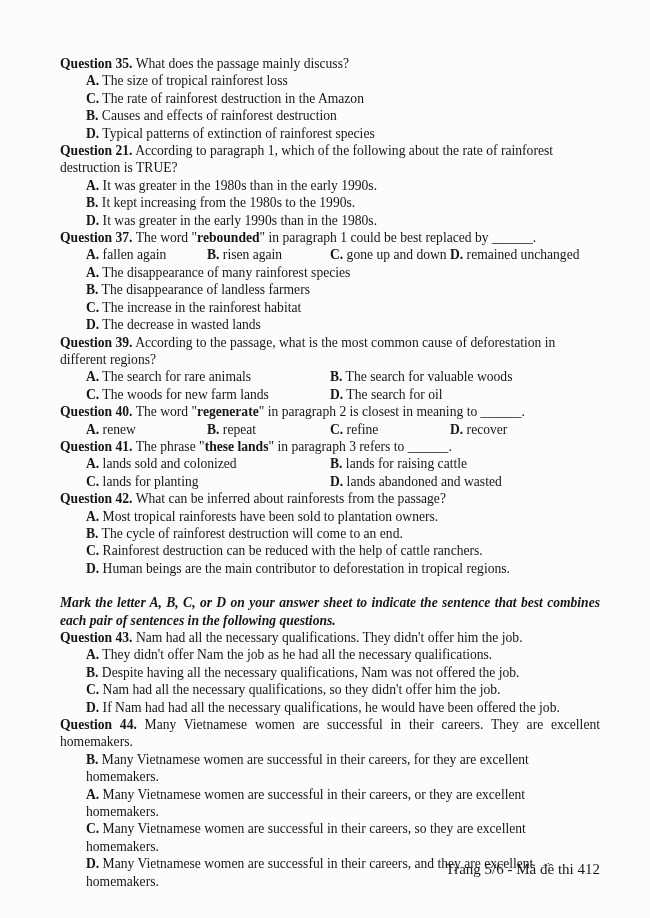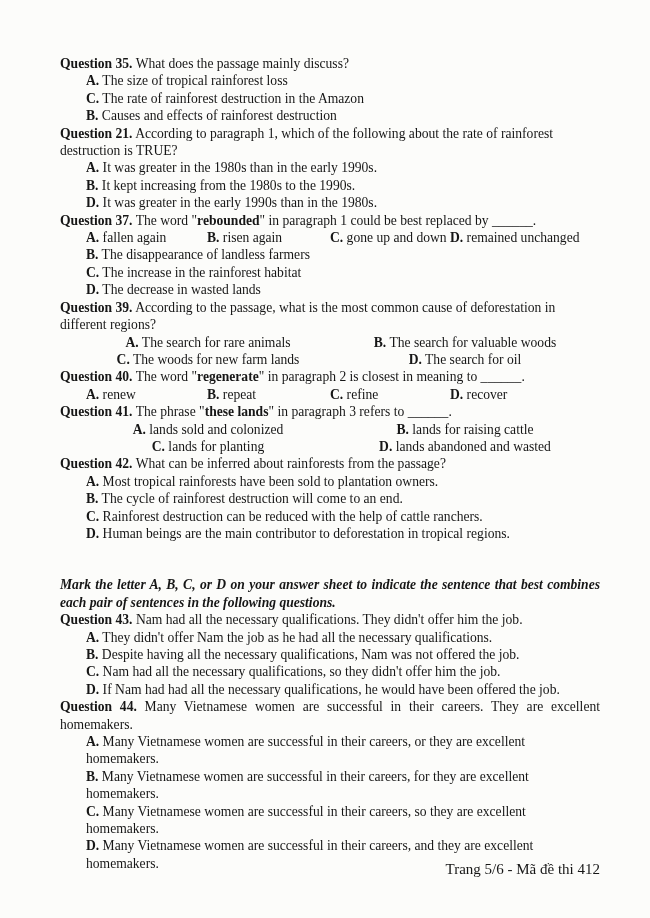--- a/index.html
+++ b/index.html
@@ -17,38 +17,39 @@
     overflow:hidden;
   }
   .stem { text-align:left; }
   .stem.justify { text-align:justify; }
   .qlabel { font-weight:bold; }
   .opt-letter { font-weight:bold; }
   .opts .opt { padding-left:26px; }
   .opts.row4 { display:grid; grid-template-columns:121px 123px 120px 1fr; padding-left:26px; }
   .opts.row4 .opt { padding-left:0; }
   .opts.cols2 { display:grid; grid-template-columns:244px 1fr; padding-left:26px; }
-  .opts.cols2 .opt { padding-left:0;text-align:center; }
-  .section-note { font-weight:bold; font-style:italic; margin-top:34px; text-align:justify; }
+  .opts.cols2 .opt { padding-left:0; }
+  .section-note { font-weight:bold; font-style:italic; margin-top:17px; text-align:justify; }
   .footer {
     position:absolute; right:50px; top:861px;
     font-size:15px;
   }
 </style>
 </head>
 <body>
 
 <div class="page">
 
   <div class="q">
     <p class="stem"><b class="qlabel">Question 35.</b><span> What does the passage mainly discuss?</span><b></b><span></span></p>
     <div class="opts stack">
       <p class="opt"><b class="opt-letter">A.</b><span> The size of tropical rainforest loss</span></p>
       <p class="opt"><b class="opt-letter">C.</b><span> The rate of rainforest destruction in the Amazon</span></p>
       <p class="opt"><b class="opt-letter">B.</b><span> Causes and effects of rainforest destruction</span></p>
+      <p class="opt"><b class="opt-letter">D.</b><span> Typical patterns of extinction of rainforest species</span></p>
     </div>
   </div>
 
   <div class="q">
     <p class="stem"><b class="qlabel">Question 21.</b><span> According to paragraph 1, which of the following about the rate of rainforest destruction is TRUE?</span><b></b><span></span></p>
     <div class="opts stack">
       <p class="opt"><b class="opt-letter">A.</b><span> It was greater in the 1980s than in the early 1990s.</span></p>
       <p class="opt"><b class="opt-letter">B.</b><span> It kept increasing from the 1980s to the 1990s.</span></p>
       <p class="opt"><b class="opt-letter">D.</b><span> It was greater in the early 1990s than in the 1980s.</span></p>
     </div>
@@ -59,20 +60,21 @@
     <div class="opts row4">
       <p class="opt"><b class="opt-letter">A.</b><span> fallen again</span></p>
       <p class="opt"><b class="opt-letter">B.</b><span> risen again</span></p>
       <p class="opt"><b class="opt-letter">C.</b><span> gone up and down</span></p>
       <p class="opt"><b class="opt-letter">D.</b><span> remained unchanged</span></p>
     </div>
   </div>
 
   <div class="q">
     <div class="opts stack">
+      <p class="opt"><b class="opt-letter">A.</b><span> The disappearance of many rainforest species</span></p>
       <p class="opt"><b class="opt-letter">B.</b><span> The disappearance of landless farmers</span></p>
       <p class="opt"><b class="opt-letter">C.</b><span> The increase in the rainforest habitat</span></p>
       <p class="opt"><b class="opt-letter">D.</b><span> The decrease in wasted lands</span></p>
     </div>
   </div>
 
   <div class="q">
     <p class="stem"><b class="qlabel">Question 39.</b><span> According to the passage, what is the most common cause of deforestation in different regions?</span><b></b><span></span></p>
     <div class="opts cols2">
       <p class="opt"><b class="opt-letter">A.</b><span> The search for rare animals</span></p>
@@ -120,22 +122,22 @@
       <p class="opt"><b class="opt-letter">A.</b><span> They didn't offer Nam the job as he had all the necessary qualifications.</span></p>
       <p class="opt"><b class="opt-letter">B.</b><span> Despite having all the necessary qualifications, Nam was not offered the job.</span></p>
       <p class="opt"><b class="opt-letter">C.</b><span> Nam had all the necessary qualifications, so they didn't offer him the job.</span></p>
       <p class="opt"><b class="opt-letter">D.</b><span> If Nam had had all the necessary qualifications, he would have been offered the job.</span></p>
     </div>
   </div>
 
   <div class="q">
     <p class="stem justify"><b class="qlabel">Question 44.</b><span> Many Vietnamese women are successful in their careers. They are excellent homemakers.</span><b></b><span></span></p>
     <div class="opts stack">
+      <p class="opt"><b class="opt-letter">B.</b><span> Many Vietnamese women are successful in their careers, for they are excellent homemakers.</span></p>
       <p class="opt"><b class="opt-letter">A.</b><span> Many Vietnamese women are successful in their careers, or they are excellent homemakers.</span></p>
-      <p class="opt"><b class="opt-letter">B.</b><span> Many Vietnamese women are successful in their careers, for they are excellent homemakers.</span></p>
       <p class="opt"><b class="opt-letter">C.</b><span> Many Vietnamese women are successful in their careers, so they are excellent homemakers.</span></p>
       <p class="opt"><b class="opt-letter">D.</b><span> Many Vietnamese women are successful in their careers, and they are excellent homemakers.</span></p>
     </div>
   </div>
 
   <p class="footer">Trang 5/6 - Mã đề thi 412</p>
 
 </div>
 
 </body></html>

